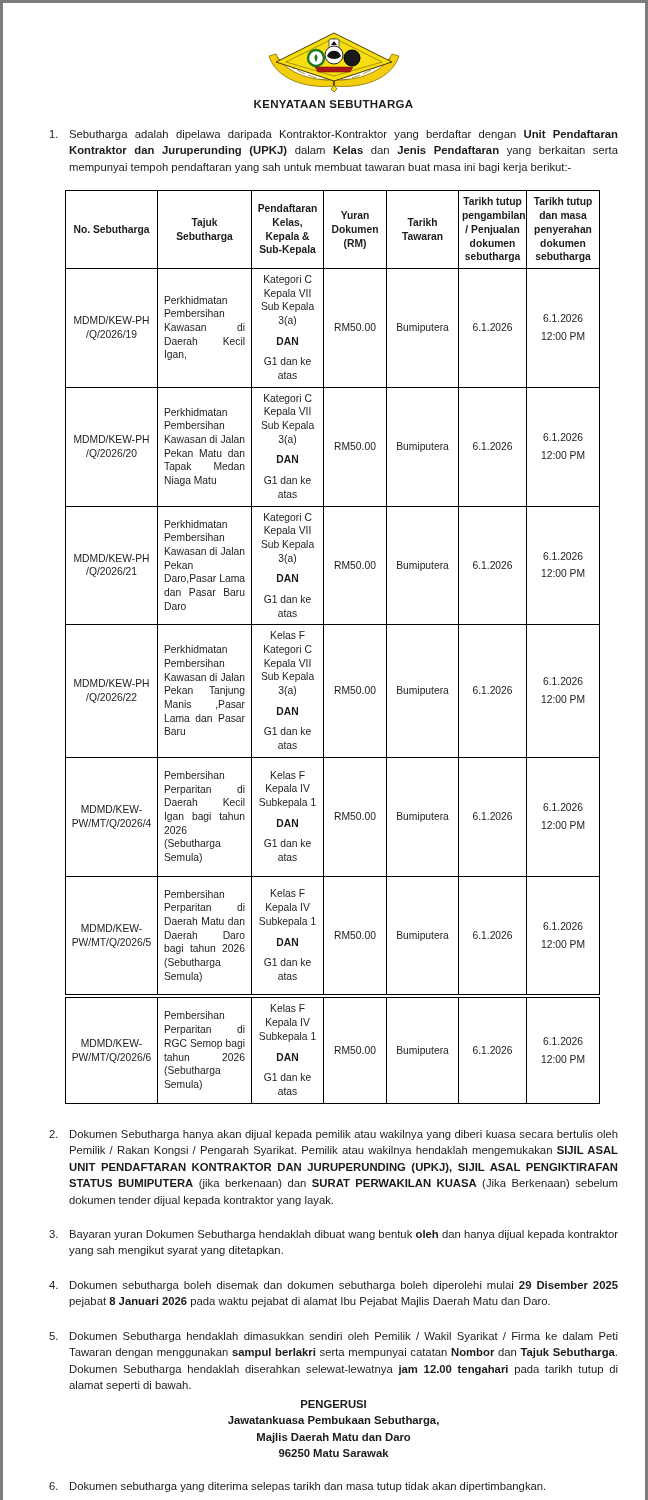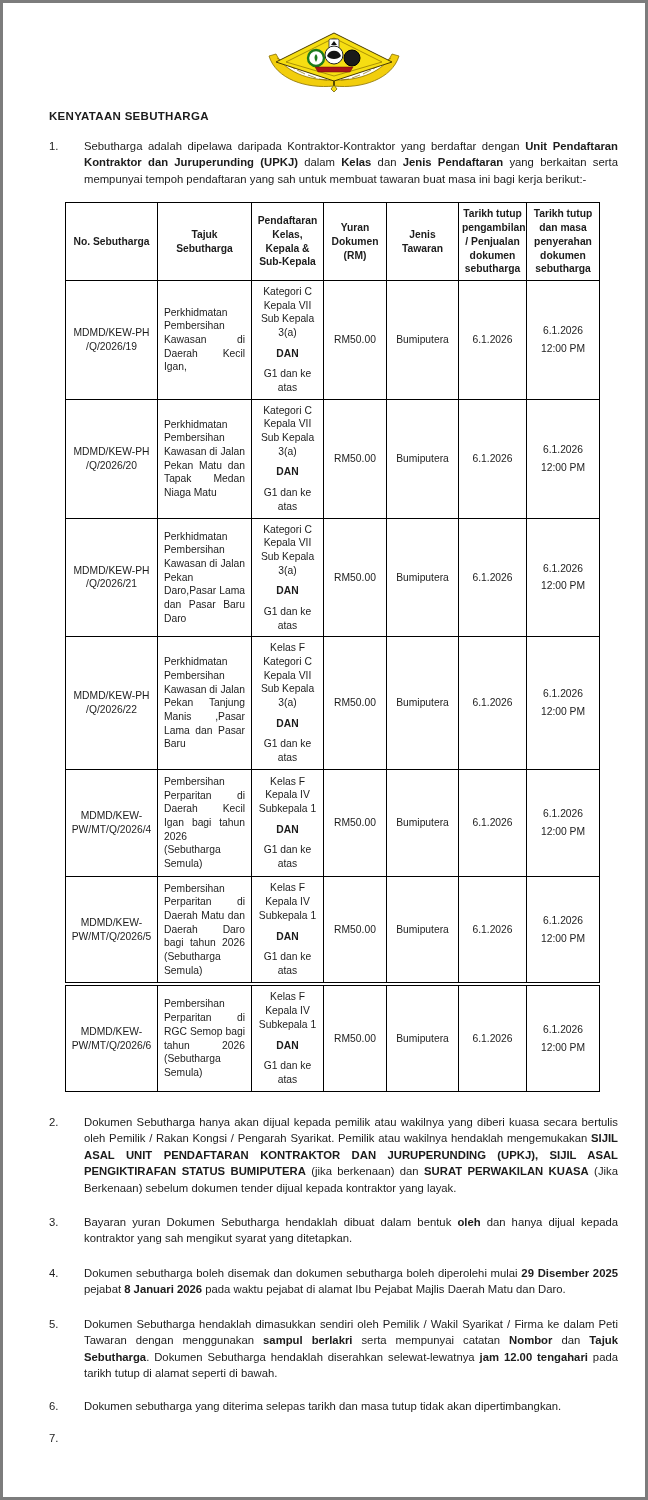--- a/index.html
+++ b/index.html
@@ -11,39 +11,39 @@
     -webkit-font-smoothing:antialiased;
   }
   .page {
     width:648px; min-height:1500px;
     border:3px solid #7c7c7c;
     background:#fff;
     padding:24px 27px 30px 46px;
   }
   .logo-wrap { text-align:center; margin-top:2px; }
   .doc-title {
-    text-align:left; font-weight:bold; font-size:11.5px;
-    letter-spacing:.3px; margin-top:13px;
+    text-align:center; font-weight:bold; font-size:11.5px;
+    letter-spacing:.3px; margin-top:1px;
   }
   .item { display:flex; margin-top:16px; font-size:11.3px; line-height:1.46; }
   .item .num { width:20px; flex:none; }
-  .item .txt { flex:1; text-align:justify;margin-left:15px; }
+  .item .txt { flex:1; text-align:justify; }
   .b { font-weight:bold; }
 
   table {
     border-collapse:collapse; table-layout:fixed;
     width:534px; margin:15px 0 0 16px;
     font-size:10.3px;
   }
   th, td {
     border:1px solid #000; vertical-align:middle;
     text-align:center; padding:4px 3px; line-height:1.33;
   }
   th { font-weight:bold; height:72px; }
-  td.c-tajuk { text-align:justify; padding:5px 6px; }
+  td.c-tajuk { text-align:justify; padding:11px 6px; }
   td.c-no { padding:4px 2px; }
   .pre { white-space:pre-line; }
   .dan { font-weight:bold; margin:7px 0; }
   .gap-top { margin-top:4px; }
   tbody tr:nth-of-type(7) td { border-top:4px double #000; }
 
   .addr {
     text-align:center; font-weight:bold;
     font-size:11.3px; line-height:1.46; margin-top:2px;
   }
@@ -104,21 +104,21 @@
         <th class="pre">No. Sebutharga</th>
         <th class="pre">Tajuk
 Sebutharga</th>
         <th class="pre">Pendaftaran
 Kelas,
 Kepala &amp;
 Sub-Kepala</th>
         <th class="pre">Yuran
 Dokumen
 (RM)</th>
-        <th class="pre">Jenis
+        <th class="pre">Tarikh
 Tawaran</th>
         <th class="pre">Tarikh tutup
 pengambilan
 / Penjualan
 dokumen
 sebutharga</th>
         <th class="pre">Tarikh tutup
 dan masa
 penyerahan
 dokumen
@@ -281,34 +281,40 @@
       </tbody>
   </table>
 
   <div class="item" style="margin-top:22px">
     <div class="num">2.</div>
     <div class="txt"><span>Dokumen Sebutharga hanya akan dijual kepada pemilik atau wakilnya yang diberi kuasa secara bertulis oleh Pemilik / Rakan Kongsi / Pengarah Syarikat. Pemilik atau wakilnya hendaklah mengemukakan </span><span class="b">SIJIL ASAL UNIT PENDAFTARAN KONTRAKTOR DAN JURUPERUNDING (UPKJ), SIJIL ASAL PENGIKTIRAFAN STATUS BUMIPUTERA</span><span> (jika berkenaan) dan </span><span class="b">SURAT PERWAKILAN KUASA</span><span> (Jika Berkenaan) sebelum dokumen tender dijual kepada kontraktor yang layak.</span></div>
   </div>
 
   <div class="item" style="margin-top:18px">
     <div class="num">3.</div>
-    <div class="txt"><span>Bayaran yuran Dokumen Sebutharga hendaklah dibuat dalam bentuk </span><span class="b">oleh</span><span> dan hanya dijual kepada kontraktor yang sah mengikut syarat yang ditetapkan.</span></div>
+    <div class="txt"><span>Bayaran yuran Dokumen Sebutharga hendaklah dibuat wang bentuk </span><span class="b">oleh</span><span> dan hanya dijual kepada kontraktor yang sah mengikut syarat yang ditetapkan.</span></div>
   </div>
 
   <div class="item" style="margin-top:18px">
     <div class="num">4.</div>
     <div class="txt"><span>Dokumen sebutharga boleh disemak dan dokumen sebutharga boleh diperolehi mulai </span><span class="b">29 Disember 2025</span><span> pejabat </span><span class="b">8 Januari 2026</span><span> pada waktu pejabat di alamat Ibu Pejabat Majlis Daerah Matu dan Daro.</span></div>
   </div>
 
   <div class="item" style="margin-top:18px">
     <div class="num">5.</div>
     <div class="txt"><span>Dokumen Sebutharga hendaklah dimasukkan sendiri oleh Pemilik / Wakil Syarikat / Firma ke dalam Peti Tawaran dengan menggunakan </span><span class="b">sampul berlakri</span><span> serta mempunyai catatan </span><span class="b">Nombor</span><span> dan </span><span class="b">Tajuk Sebutharga</span><span>. Dokumen Sebutharga hendaklah diserahkan selewat-lewatnya </span><span class="b">jam 12.00 tengahari</span><span> pada tarikh tutup di alamat seperti di bawah.</span></div>
   </div>
 
   <div class="addr"></div>
+  <div class="addr">
+    <div>PENGERUSI</div>
+    <div>Jawatankuasa Pembukaan Sebutharga,</div>
+    <div>Majlis Daerah Matu dan Daro</div>
+    <div>96250 Matu Sarawak</div>
+  </div>
 
   <div class="item" style="margin-top:16px">
     <div class="num">6.</div>
     <div class="txt"><span>Dokumen sebutharga yang diterima selepas tarikh dan masa tutup tidak akan dipertimbangkan.</span></div>
   </div>
 
   <div class="item" style="margin-top:16px">
     <div class="num">7.</div>
     <div class="txt"></div>
   </div>

